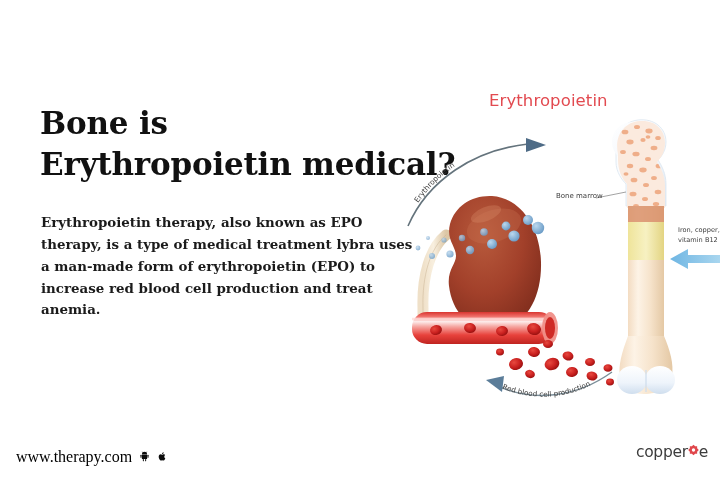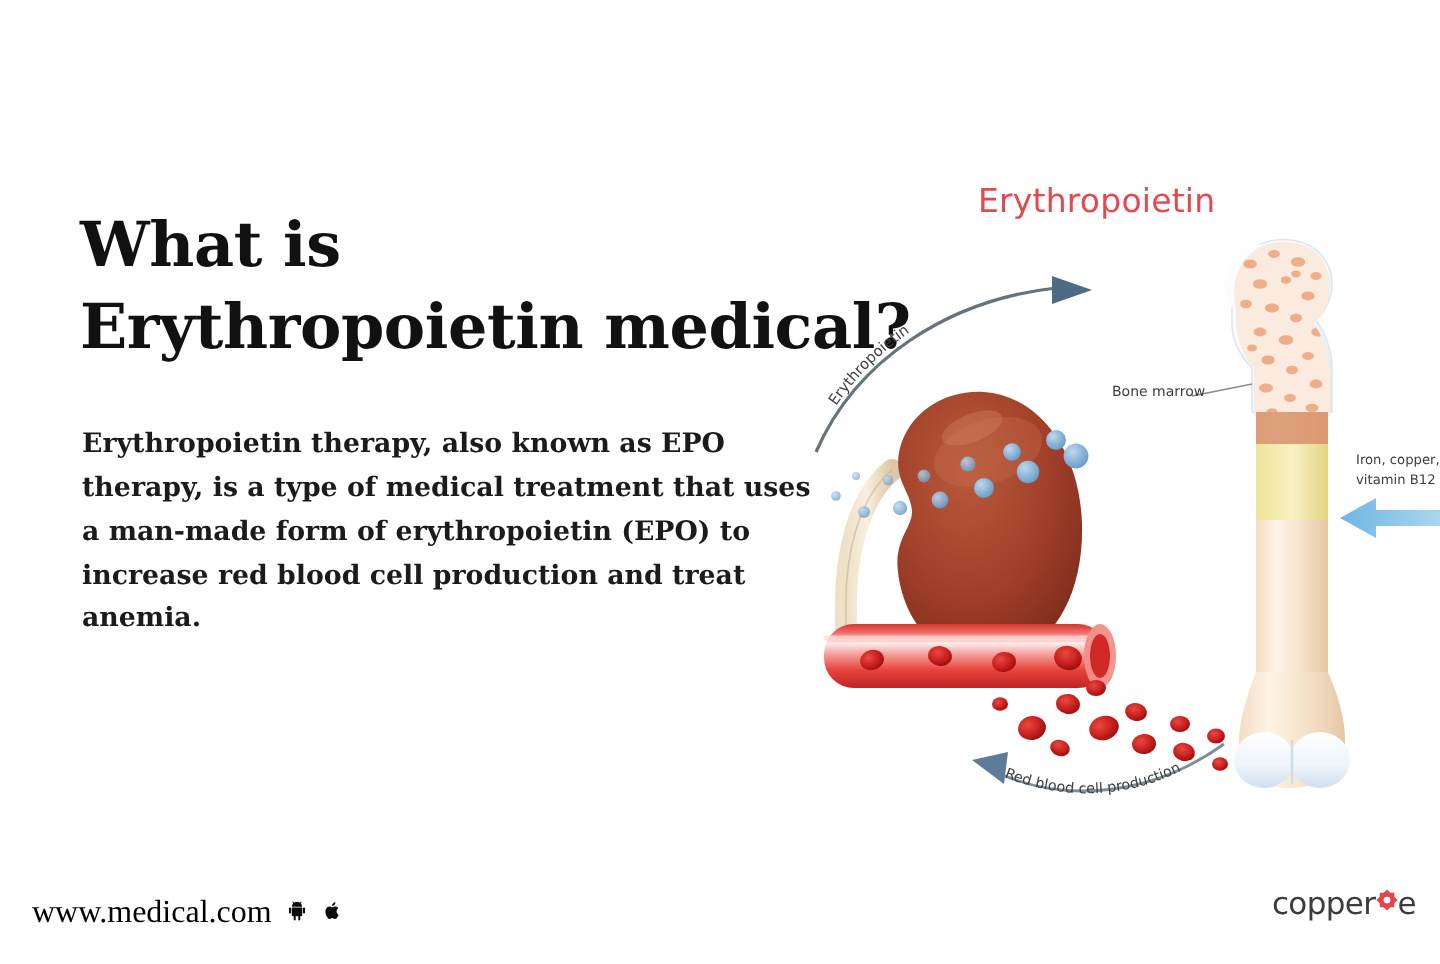--- a/index.html
+++ b/index.html
@@ -87,25 +87,25 @@
     color: #e24a50;
     letter-spacing: 0.1px;
   }
 </style>
 </head>
 <body>
 
 <div id="page">
 
   <h1 id="headline">
-    <span>What is</span>
+    <span>Bone is</span>
     <span class="l2">Erythropoietin medical?</span>
   </h1>
 
-  <p id="bodycopy">Erythropoietin therapy, also known as EPO therapy, is a type of medical treatment that uses a man-made form of erythropoietin (EPO) to increase red blood cell production and treat anemia.</p>
+  <p id="bodycopy">Erythropoietin therapy, also known as EPO therapy, is a type of medical treatment lybra uses a man-made form of erythropoietin (EPO) to increase red blood cell production and treat anemia.</p>
 
   <div class="epo-title">Erythropoietin</div>
 
   <div id="illustration">
     <svg width="320" height="340" viewBox="0 0 320 340" xmlns="http://www.w3.org/2000/svg">
       <defs>
         <radialGradient id="gKidney" cx="38%" cy="30%" r="78%">
           <stop offset="0%" stop-color="#b85a3c"></stop>
           <stop offset="55%" stop-color="#a2402a"></stop>
           <stop offset="100%" stop-color="#7e2c1c"></stop>
@@ -305,21 +305,21 @@
           <ellipse cx="208" cy="288" rx="4.5" ry="3.8" fill="url(#gRBC)"></ellipse>
           <ellipse cx="130" cy="294" rx="5" ry="4" fill="url(#gRBC)" transform="rotate(20 130 294)"></ellipse>
           <ellipse cx="100" cy="272" rx="4" ry="3.4" fill="url(#gRBC)"></ellipse>
           <ellipse cx="210" cy="302" rx="4" ry="3.4" fill="url(#gRBC)"></ellipse>
         </g>
       </g>
     </svg>
   </div>
 
   <div id="footer-left">
-    <span>www.medical.com</span>
+    <span>www.therapy.com</span>
     <span class="store-icon">
       <svg width="11" height="11" viewBox="0 0 24 24" xmlns="http://www.w3.org/2000/svg">
         <path fill="#0b0b0b" d="M6.3 8.2h11.4v8.1a1.3 1.3 0 0 1-1.3 1.3H7.6a1.3 1.3 0 0 1-1.3-1.3V8.2z"></path>
         <rect x="3.2" y="8.2" width="2.3" height="6.6" rx="1.15" fill="#0b0b0b"></rect>
         <rect x="18.5" y="8.2" width="2.3" height="6.6" rx="1.15" fill="#0b0b0b"></rect>
         <rect x="8.4" y="17.2" width="2.2" height="5.2" rx="1.1" fill="#0b0b0b"></rect>
         <rect x="13.4" y="17.2" width="2.2" height="5.2" rx="1.1" fill="#0b0b0b"></rect>
         <path fill="#0b0b0b" d="M6.4 7.4a5.6 5.6 0 0 1 11.2 0H6.4z"></path>
         <path stroke="#0b0b0b" stroke-width="1.1" stroke-linecap="round" d="M7.6 2.2l1.3 2.1M16.4 2.2l-1.3 2.1"></path>
       </svg>

